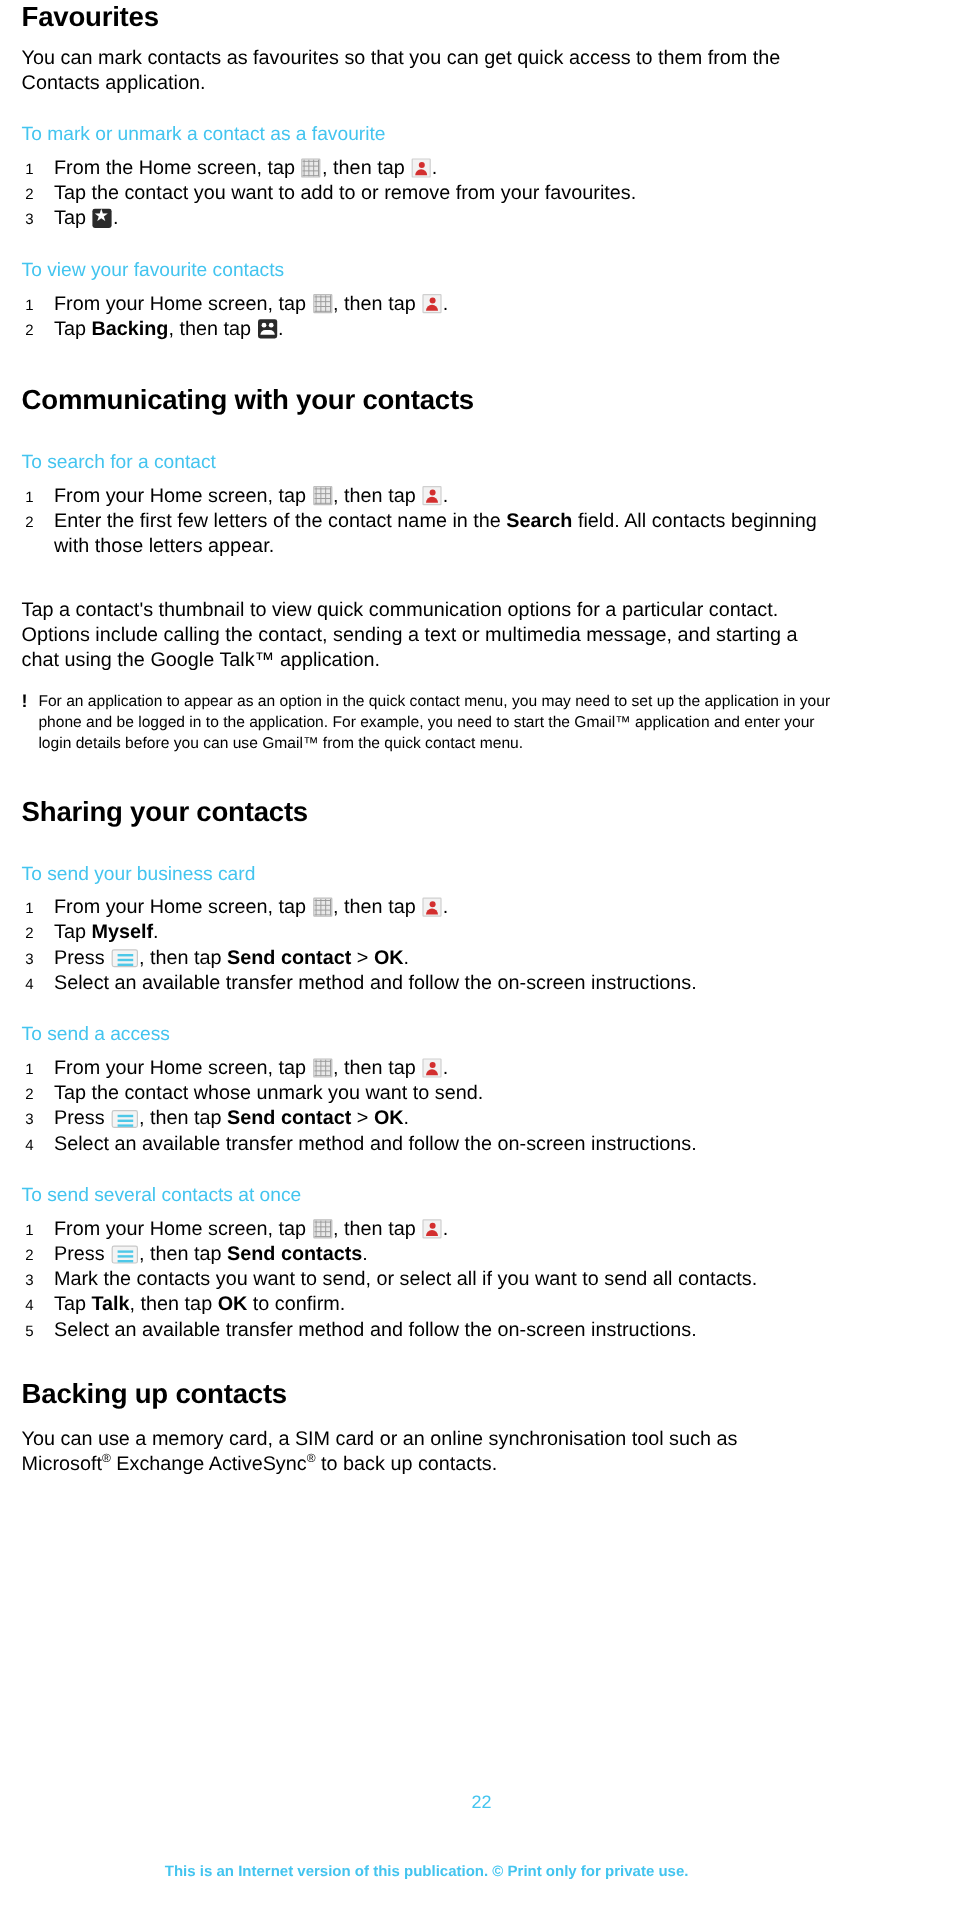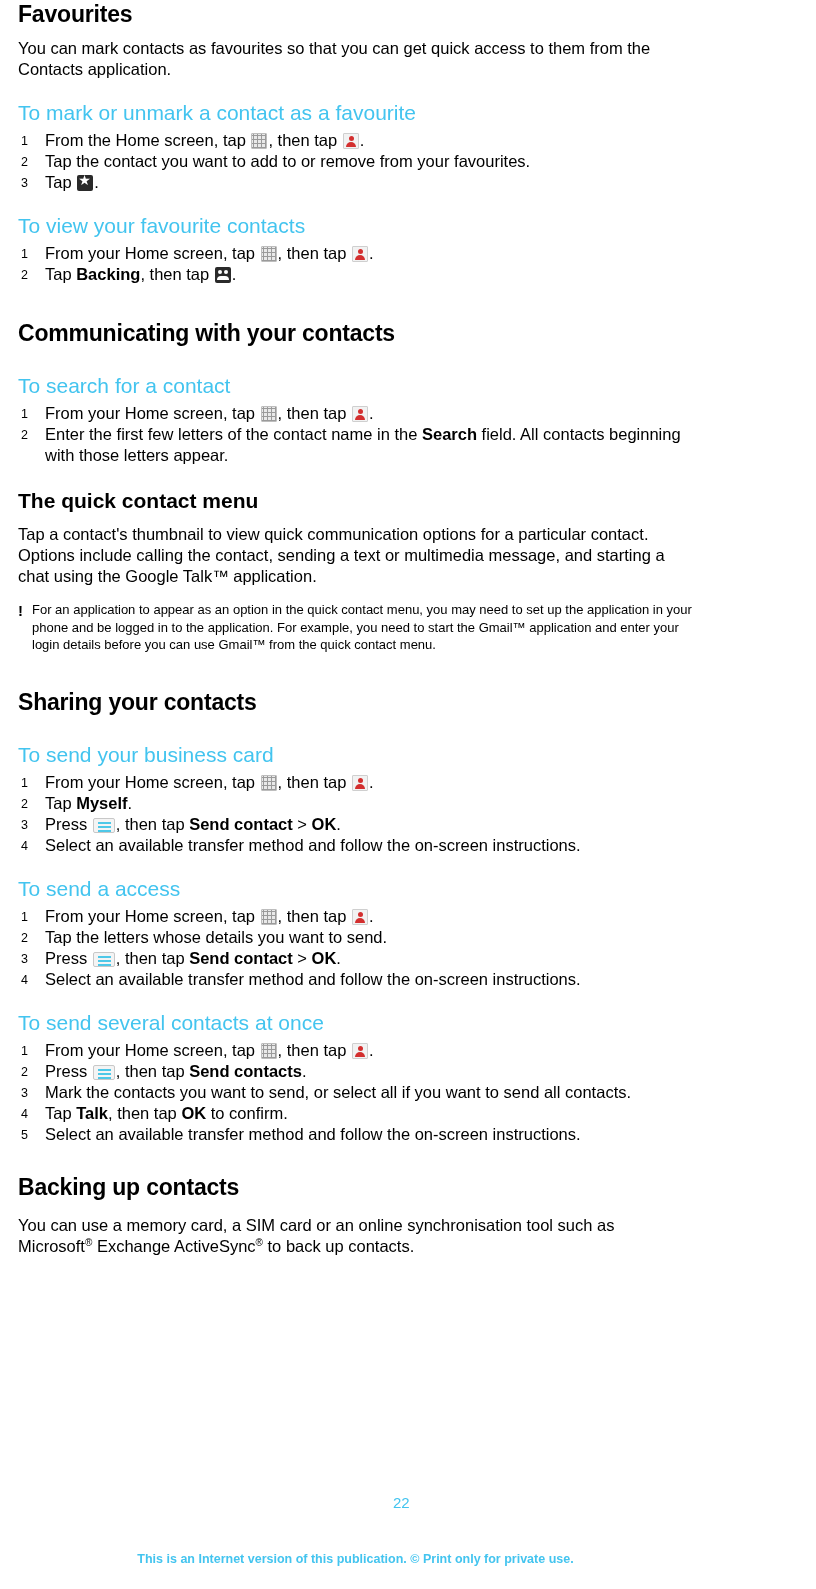--- a/index.html
+++ b/index.html
@@ -32,21 +32,21 @@
   }
   h2.sub-title {
     font-size: 21px;
     font-weight: bold;
     margin: 0;
     padding: 0;
     line-height: 26px;
   }
   .proc-title {
     color: #43c4ef;
-    font-size: 21px;
+    font-size: 16px;
     font-weight: normal;
     line-height: 22px;
     margin: 0;
   }
   p.body-text {
     font-size: 16.5px;
     line-height: 21px;
     margin: 0;
   }
   .note {
@@ -242,21 +242,20 @@
 
   <div class="sp-28"></div>
   <div class="proc-title">To search for a contact</div>
   <div class="sp-6"></div>
   <ol class="steps">
     <li><span>From your Home screen, tap </span><span class="icn icn-apps"></span><span>, then tap </span><span class="icn icn-contacts"></span><span>.</span></li>
     <li><span>Enter the first few letters of the contact name in the </span><span class="bold">Search</span><span> field. All contacts beginning with those letters appear.</span></li>
   </ol>
 
   <div class="sp-22"></div>
-  <h2 class="sub-title">The quick contact menu</h2>
   <div class="sp-10"></div>
   <p class="body-text">Tap a contact's thumbnail to view quick communication options for a particular contact. Options include calling the contact, sending a text or multimedia message, and starting a chat using the Google Talk™ application.</p>
 
   <div class="sp-14"></div>
   <div class="note-wrap">
     <span class="note-bang">!</span>
     <p class="note">For an application to appear as an option in the quick contact menu, you may need to set up the application in your phone and be logged in to the application. For example, you need to start the Gmail™ application and enter your login details before you can use Gmail™ from the quick contact menu.</p>
   </div>
 
   <div class="sp-34"></div>
@@ -270,21 +269,21 @@
     <li><span>Tap </span><span class="bold">Myself</span><span>.</span></li>
     <li><span>Press </span><span class="icn icn-menu"></span><span>, then tap </span><span class="bold">Send contact</span><span> &gt; </span><span class="bold">OK</span><span>.</span></li>
     <li><span>Select an available transfer method and follow the on-screen instructions.</span></li>
   </ol>
 
   <div class="sp-22"></div>
   <div class="proc-title">To send a access</div>
   <div class="sp-6"></div>
   <ol class="steps">
     <li><span>From your Home screen, tap </span><span class="icn icn-apps"></span><span>, then tap </span><span class="icn icn-contacts"></span><span>.</span></li>
-    <li><span>Tap the letters whose details you want to send.</span></li>
+    <li><span>Tap the contact whose unmark you want to send.</span></li>
     <li><span>Press </span><span class="icn icn-menu"></span><span>, then tap </span><span class="bold">Send contact</span><span> &gt; </span><span class="bold">OK</span><span>.</span></li>
     <li><span>Select an available transfer method and follow the on-screen instructions.</span></li>
   </ol>
 
   <div class="sp-22"></div>
   <div class="proc-title">To send several contacts at once</div>
   <div class="sp-6"></div>
   <ol class="steps">
     <li><span>From your Home screen, tap </span><span class="icn icn-apps"></span><span>, then tap </span><span class="icn icn-contacts"></span><span>.</span></li>
     <li><span>Press </span><span class="icn icn-menu"></span><span>, then tap </span><span class="bold">Send contacts</span><span>.</span></li>

